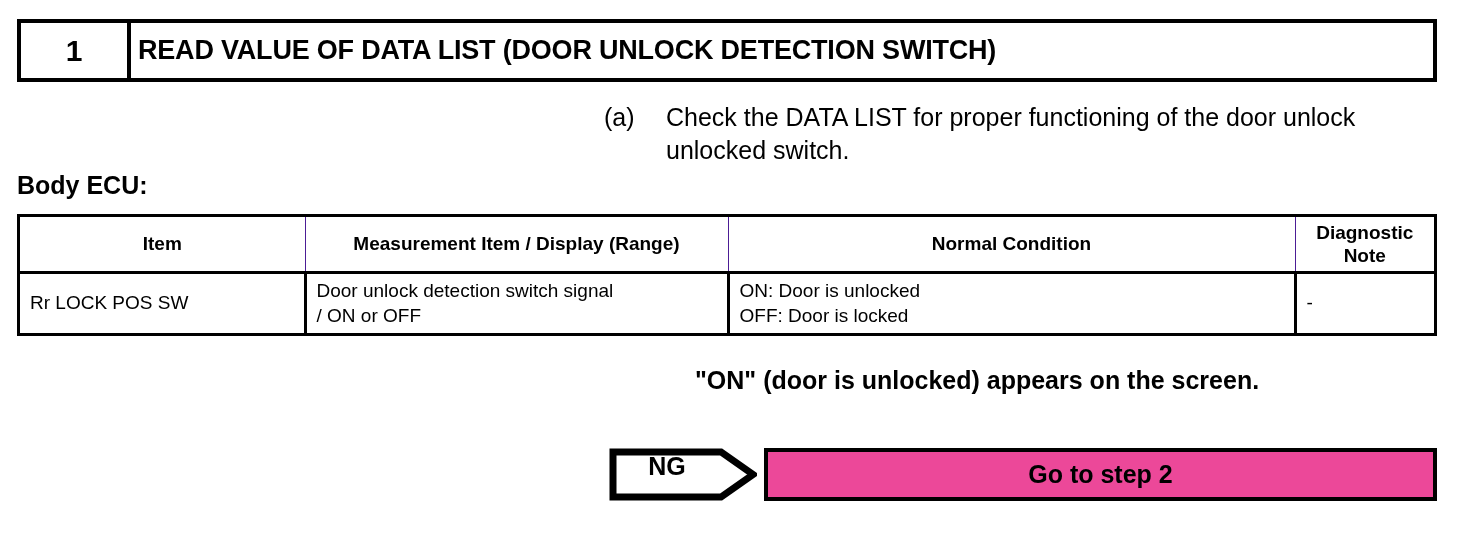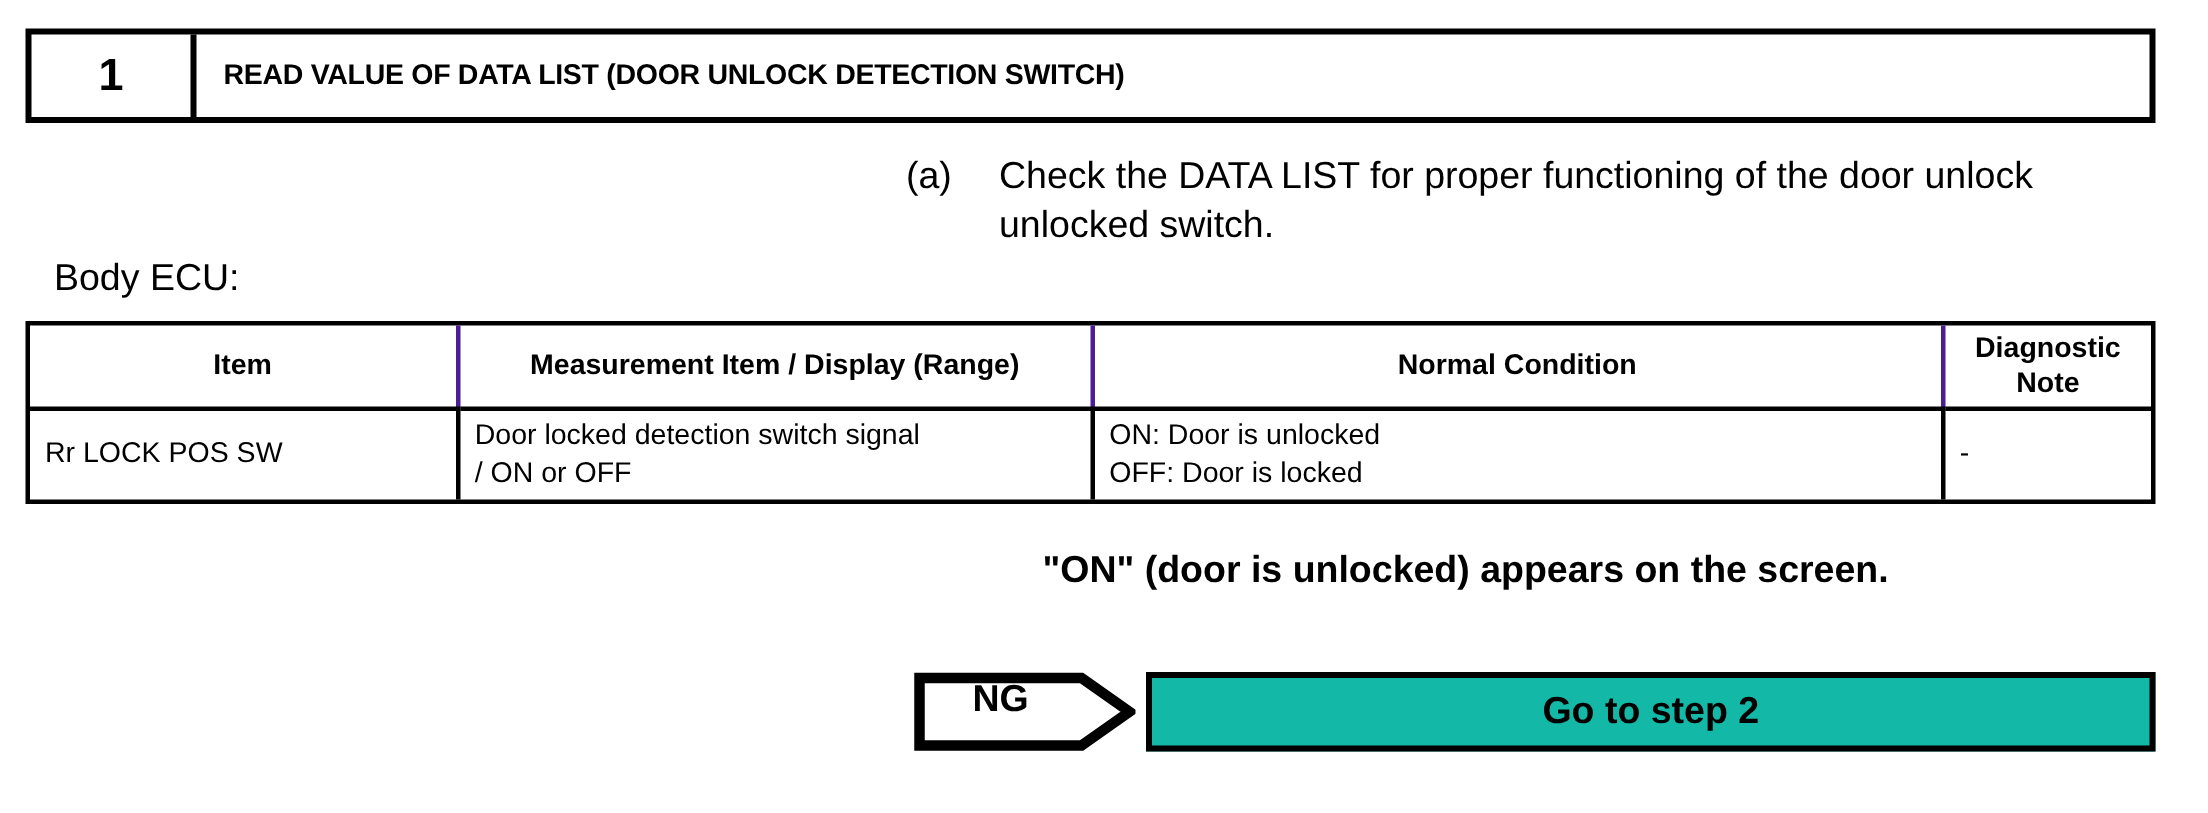--- a/index.html
+++ b/index.html
@@ -37,22 +37,22 @@
     align-items: center;
     justify-content: center;
     font-size: 30px;
     font-weight: bold;
     line-height: 1;
   }
   #step-title-cell {
     flex: 1 1 auto;
     display: flex;
     align-items: center;
-    padding-left: 18px;
-    font-size: 19px;
+    padding-left: 7px;
+    font-size: 27px;
     font-weight: bold;
     letter-spacing: -0.2px;
     white-space: nowrap;
   }
 
   
   #instruction-block {
     position: absolute;
     left: 604px;
     top: 101px;
@@ -67,23 +67,22 @@
   #instruction-text {
     flex: 1 1 auto;
   }
 
   
   #body-ecu-label {
     position: absolute;
     left: 17px;
     top: 173px;
     font-size: 25px;
-    font-weight: normal;
+    font-weight: bold;
     line-height: 1;
-    margin-left: 19px;
   }
 
   
   #data-table {
     position: absolute;
     left: 17px;
     top: 214px;
     width: 1420px;
     border: 3px solid #000;
     box-sizing: border-box;
@@ -94,21 +93,21 @@
     width: 100%;
     border-collapse: collapse;
     table-layout: fixed;
   }
   #data-table col.c-item    { width: 285px; }
   #data-table col.c-meas    { width: 423px; }
   #data-table col.c-norm    { width: 567px; }
   #data-table col.c-note    { width: 139px; }
 
   #data-table th {
-    border-right: 3px solid #4c1d95;
+    border-right: 1px solid #4c1d95;
     border-bottom: 3px solid #000;
     font-size: 19px;
     font-weight: bold;
     text-align: center;
     vertical-align: middle;
     height: 55px;
     padding: 2px 6px;
     line-height: 1.22;
     box-sizing: border-box;
   }
@@ -175,21 +174,21 @@
     font-weight: bold;
   }
   #next-step-box {
     position: absolute;
     left: 155px;
     top: 0;
     width: 673px;
     height: 53px;
     border: 4px solid #000;
     box-sizing: border-box;
-    background: #14b8a6;
+    background: #ec4899;
     display: flex;
     align-items: center;
     justify-content: center;
     font-size: 25px;
     font-weight: bold;
   }
 </style>
 </head>
 <body>
 
@@ -218,21 +217,21 @@
         <th>Item</th>
         <th>Measurement Item / Display (Range)</th>
         <th>Normal Condition</th>
         <th>Diagnostic Note</th>
       </tr>
     </thead>
     <tbody>
       <tr class="first-body-row">
         <td class="cell-center">Rr LOCK POS SW</td>
         <td class="cell-left">
-          <div>Door locked detection switch signal</div>
+          <div>Door unlock detection switch signal</div>
           <div>/ ON or OFF</div>
         </td>
         <td class="cell-left">
           <div>ON: Door is unlocked</div>
           <div>OFF: Door is locked</div>
         </td>
         <td class="cell-center">-</td>
       </tr>
     </tbody>
   </table>

